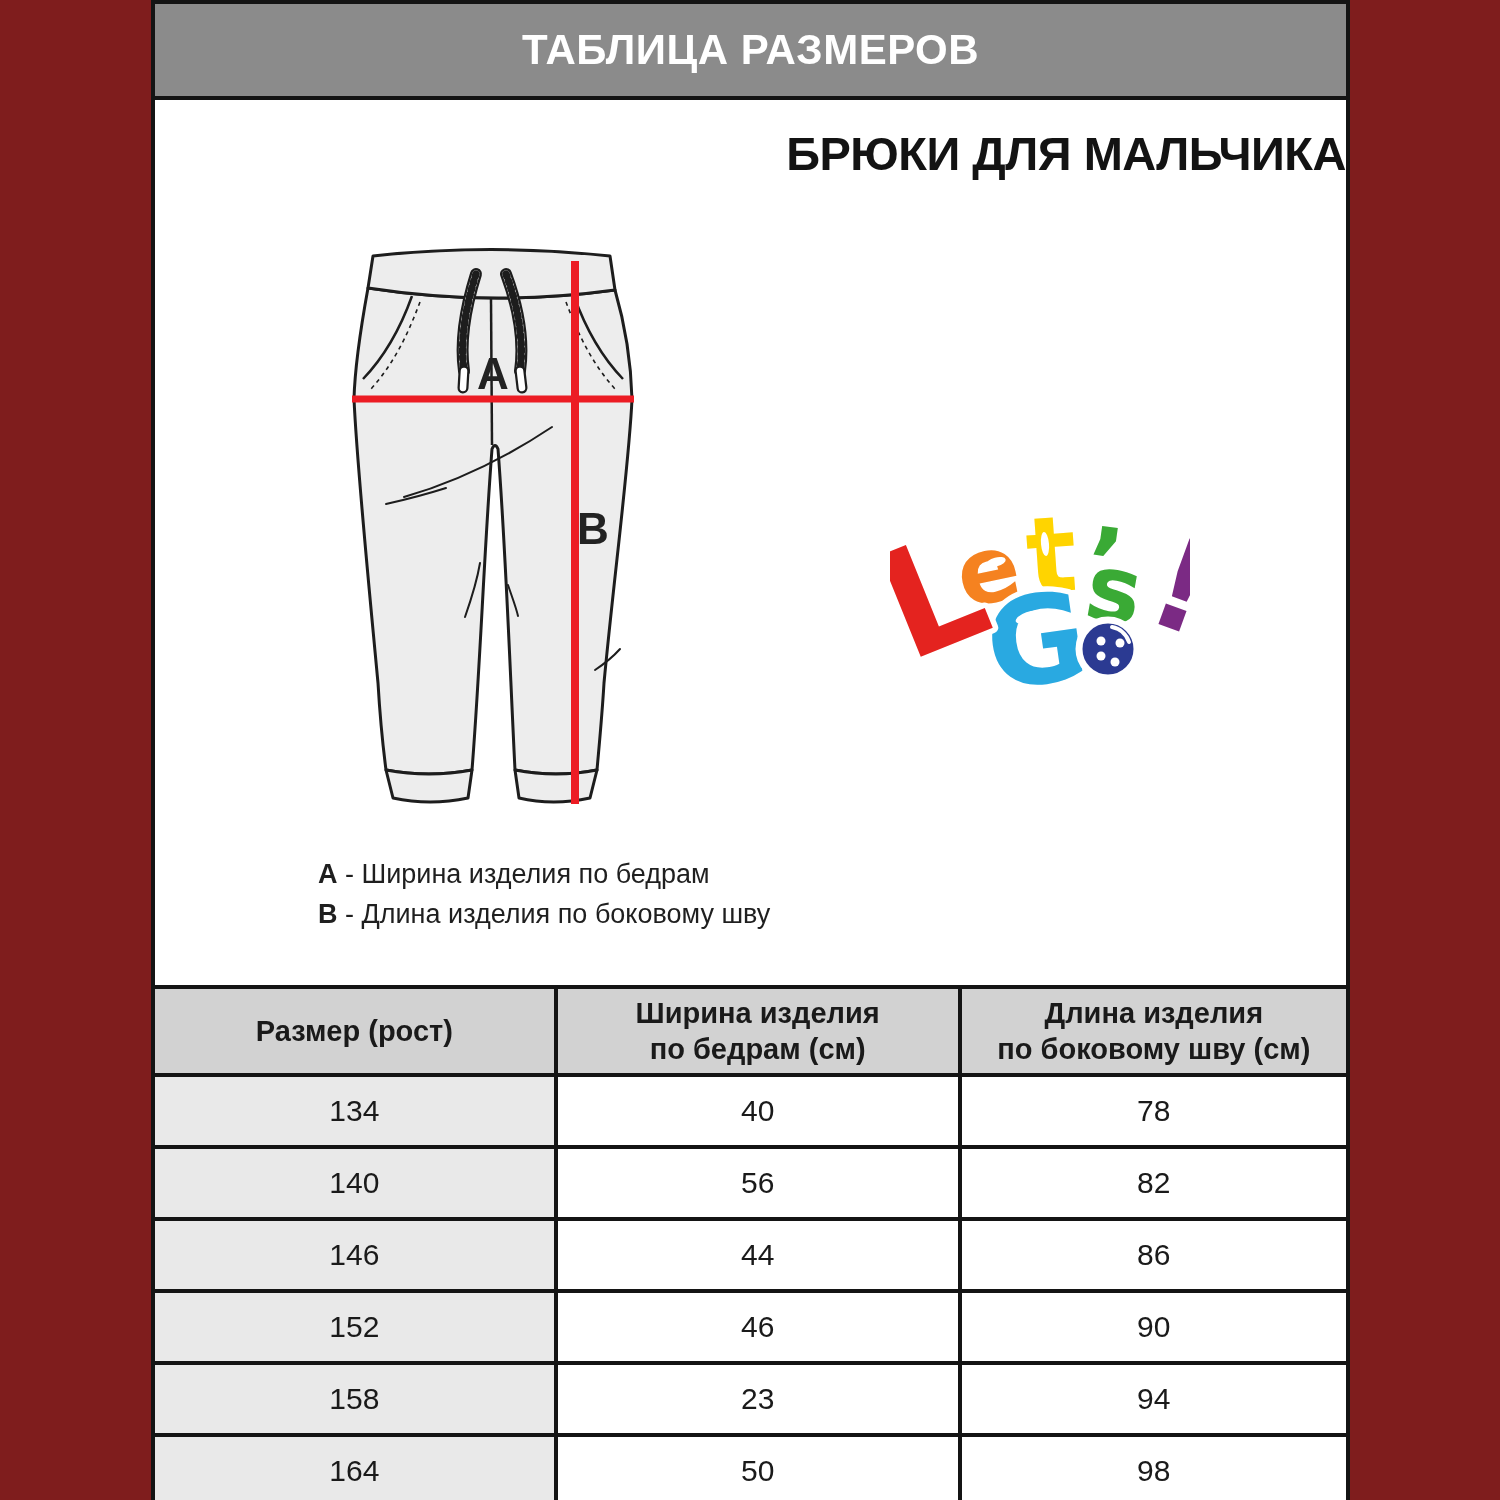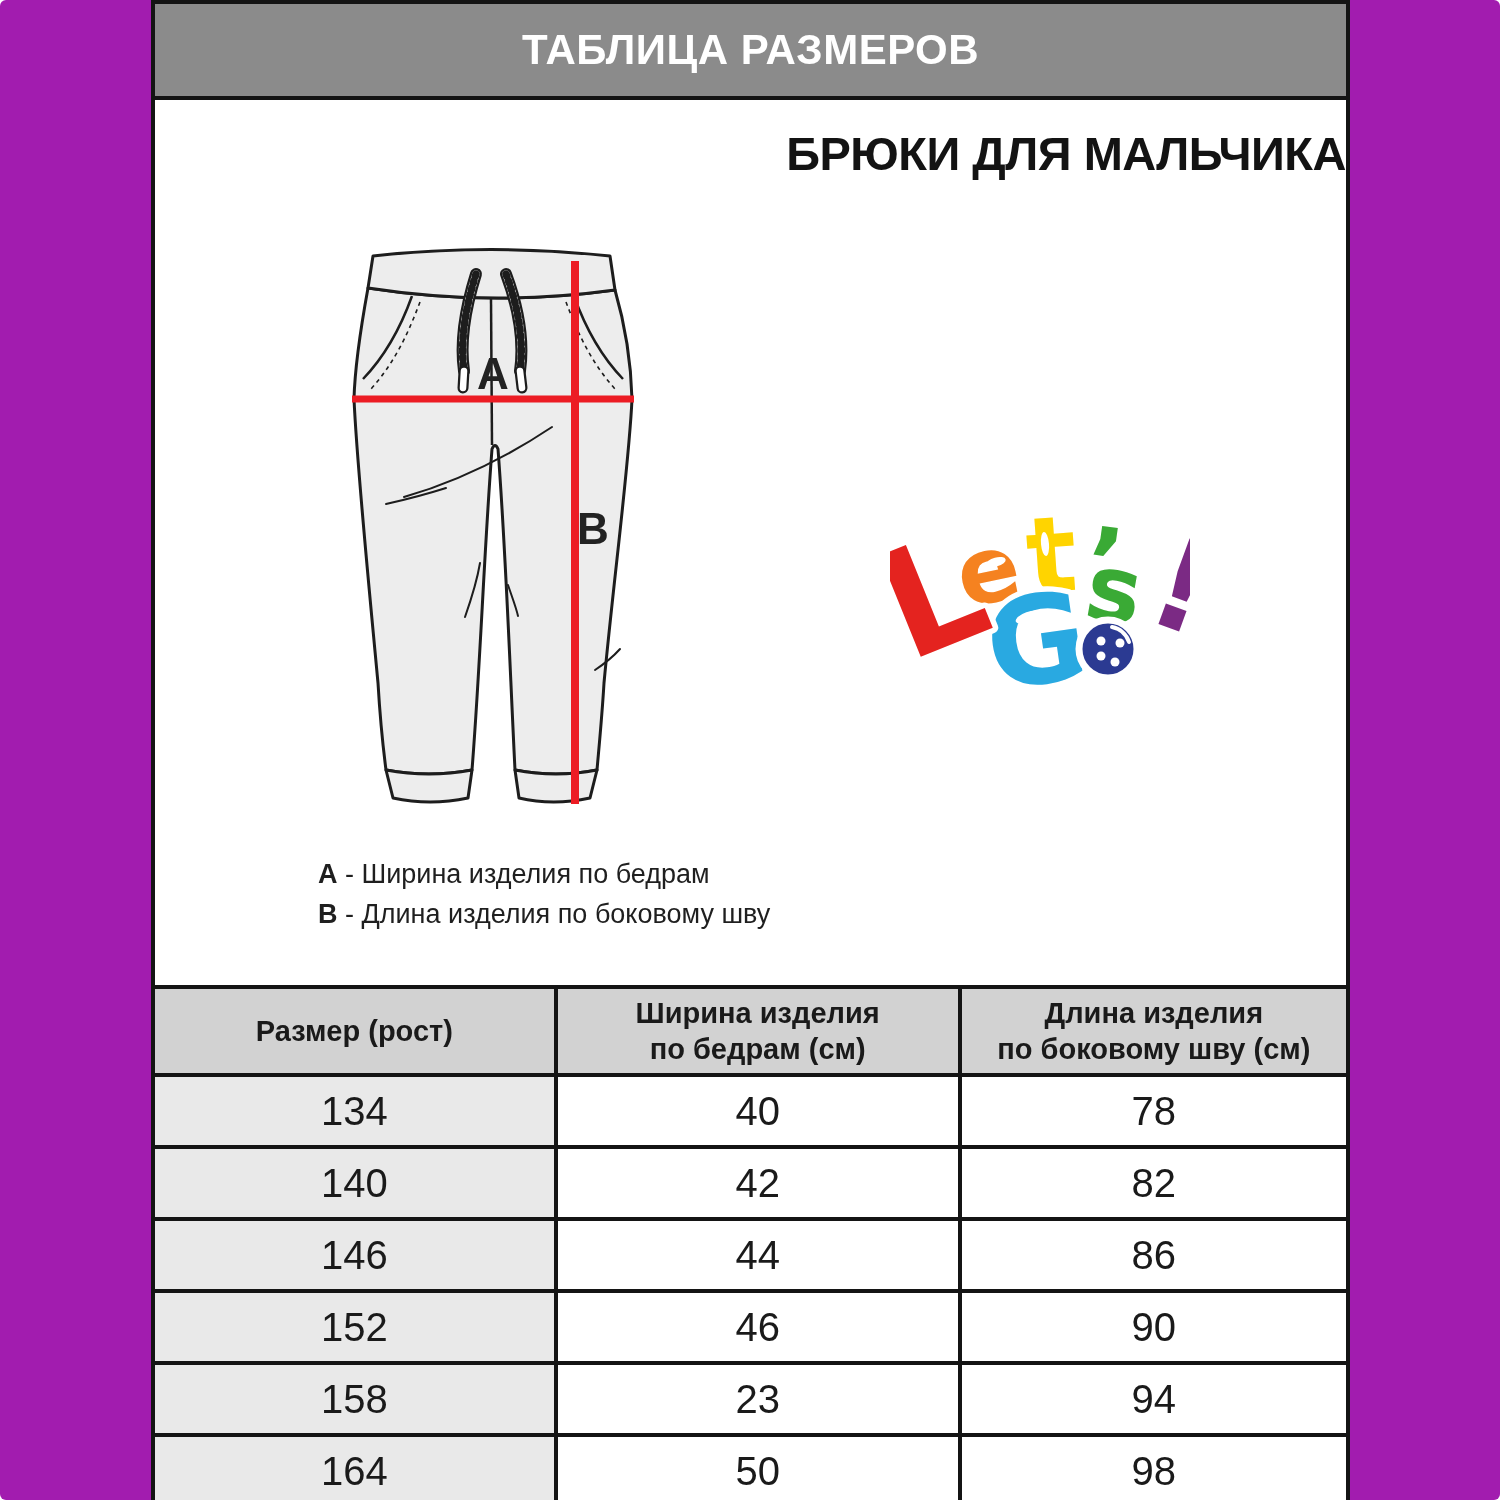--- a/index.html
+++ b/index.html
@@ -1,33 +1,33 @@
 <!DOCTYPE html>
 <html><head>
 <meta charset="utf-8">
 <style>
   html,body{margin:0;padding:0;background:#ffffff;}
-  .page{position:relative;width:1500px;height:1500px;background:#a21caf;overflow:hidden;
-        font-family:"Liberation Sans","DejaVu Sans",sans-serif;color:#1a1a1a;border-radius:6px;}
+  .page{position:relative;width:1500px;height:1500px;background:#7f1d1d;overflow:hidden;
+        font-family:"Liberation Sans","DejaVu Sans",sans-serif;color:#1a1a1a;}
   .frame{position:absolute;left:151px;top:0;width:1199px;height:1496px;
          border:4px solid #141414;box-sizing:border-box;background:#fff;}
   .banner{position:absolute;left:0;top:0;width:100%;height:92px;background:#8b8b8b;
           border-bottom:4px solid #141414;display:flex;align-items:center;justify-content:center;box-sizing:content-box;}
   .banner-title{font-size:42px;font-weight:bold;color:#ffffff;letter-spacing:.5px;}
   .doc-title{position:absolute;left:0;top:122px;width:100%;text-align:right;
              font-size:47px;font-weight:bold;letter-spacing:-.5px;color:#131313;}
   .pants-svg{position:absolute;left:197px;top:237px;width:282px;height:575px;}
   .logo-svg{position:absolute;left:735px;top:492px;width:300px;height:210px;}
   .legend{position:absolute;left:163px;top:850px;font-size:27px;line-height:40px;color:#1f1f1f;}
   .legend b{font-weight:bold;}
   .tbl-wrap{position:absolute;left:-4px;right:-4px;bottom:-4px;top:981px;}
   table.size{width:100%;height:100%;border-collapse:collapse;table-layout:fixed;background:#fff;}
   table.size th,table.size td{border:4px solid #141414;text-align:center;vertical-align:middle;padding:0;}
   table.size th{background:#d2d2d2;font-size:29px;font-weight:bold;height:84px;white-space:pre-line;line-height:36px;}
-  table.size td{font-size:40px;font-weight:normal;height:68px;background:#ffffff;}
+  table.size td{font-size:30px;font-weight:normal;height:68px;background:#ffffff;}
   table.size td.rowlabel{background:#e9e9e9;}
 </style>
 </head>
 <body>
 
 <div class="page">
   <div class="frame">
 
     <div class="banner">
       <span class="banner-title">ТАБЛИЦА РАЗМЕРОВ</span>
@@ -144,21 +144,21 @@
           </tr>
         </thead>
         <tbody>
           <tr>
             <td class="rowlabel">134</td>
             <td>40</td>
             <td>78</td>
           </tr>
           <tr>
             <td class="rowlabel">140</td>
-            <td>42</td>
+            <td>56</td>
             <td>82</td>
           </tr>
           <tr>
             <td class="rowlabel">146</td>
             <td>44</td>
             <td>86</td>
           </tr>
           <tr>
             <td class="rowlabel">152</td>
             <td>46</td>

